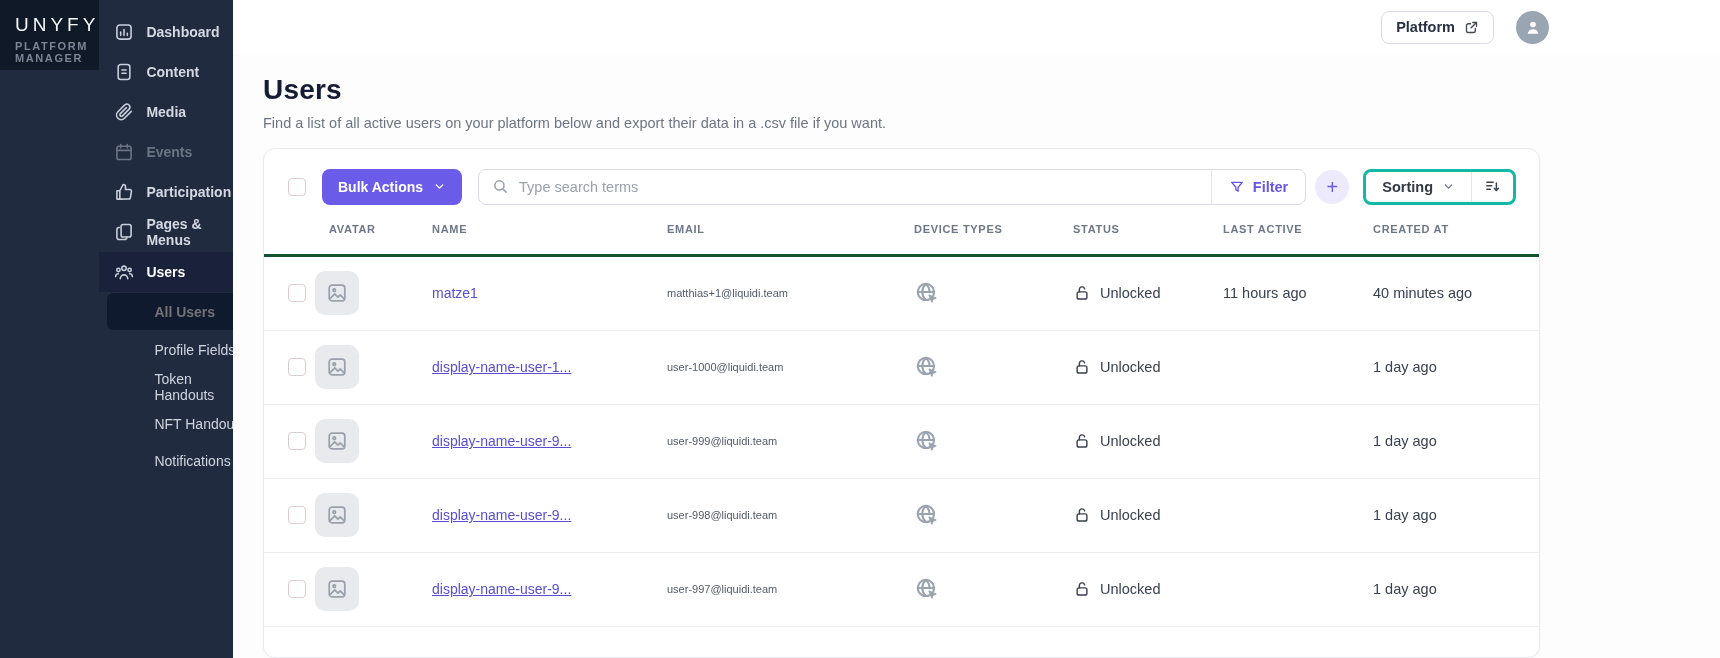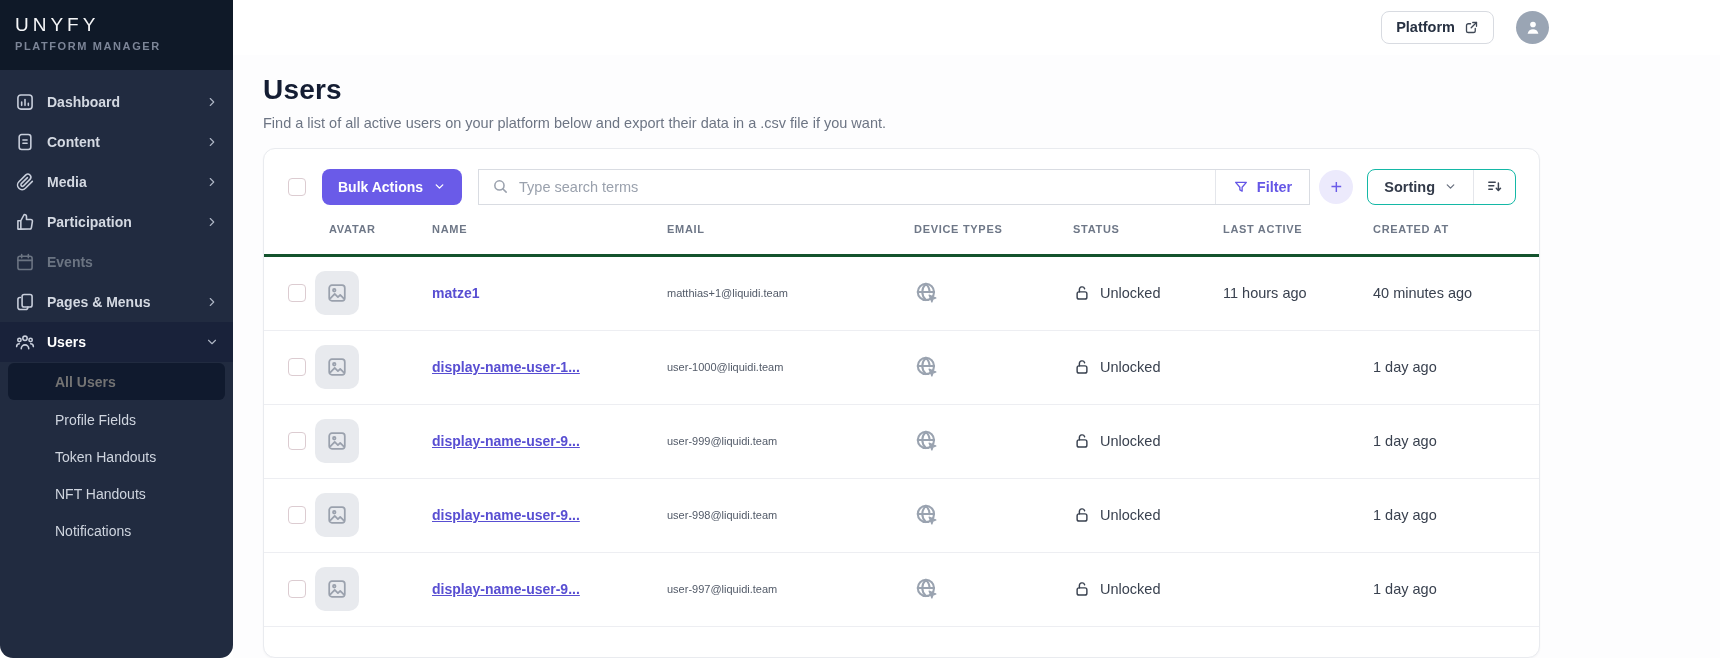--- a/index.html
+++ b/index.html
@@ -1,21 +1,21 @@
 <!DOCTYPE html>
 <html><head>
 <meta charset="utf-8">
 <style>
   * { margin:0; padding:0; box-sizing:border-box; }
   html,body { width:1720px; height:658px; overflow:hidden; background:#fff;
     font-family:"Liberation Sans", sans-serif; }
   .app { display:flex; width:1720px; height:658px; }
 
   
-  .sidebar { width:233px; height:658px; background:#212b40; flex-shrink:0; display:flex; flex-direction:column;border-radius:13px; }
+  .sidebar { width:233px; height:658px; background:#212b40; flex-shrink:0; display:flex; flex-direction:row; }
   .brand { height:70px; background:#0f1928; padding:14px 0 0 15px; }
   .brand-title { color:#f5f6f8; font-size:19px; font-weight:400; letter-spacing:4px; }
   .brand-sub { color:#7c8597; font-size:11px; font-weight:700; letter-spacing:1.6px; margin-top:4px; }
   .menu { padding-top:12px; }
   .nav-item { display:flex; align-items:center; height:40px; padding:0 14px 0 15px; cursor:pointer; color:#d4d9e2; }
   .nav-item .nicon { width:20px; height:20px; flex-shrink:0; display:flex; align-items:center; justify-content:center; color:#c8cedb; }
   .nav-item .nlabel { margin-left:12px; font-size:14px; font-weight:600; flex:1; }
   .nav-item .nchev { width:14px; height:14px; color:#aeb6c4; display:flex; }
   .nav-item.disabled { color:#6b7482; }
   .nav-item.disabled .nicon { color:#6b7482; }
@@ -35,39 +35,39 @@
   .page-head { padding:19px 0 0 30px; }
   .page-title { font-size:28px; font-weight:700; color:#141d33; letter-spacing:.2px; }
   .page-sub { margin-top:9px; font-size:14.5px; color:#6d7584; }
 
   .card { margin:17px 180px 0 30px; background:#fff; border:1px solid #e9ebef; border-radius:12px; box-shadow:0 1px 2px rgba(16,24,40,.04); height:520px; overflow:hidden; }
 
   
   .toolbar { display:flex; align-items:center; padding:20px 23px 0 24px; gap:16px; }
   .cbx { width:18px; height:18px; border:1.5px solid #dcccd1; border-radius:4px; background:#fff; cursor:pointer; flex-shrink:0; }
   .bulk-btn { height:36px; padding:0 16px; background:#6a5be8; border:none; border-radius:8px; color:#fff; font-size:14px; font-weight:700; display:flex; align-items:center; gap:10px; cursor:pointer; }
-  .search-wrap { flex:1; height:36px; border:1px solid #d9dce2; border-radius:0; display:flex; align-items:center; background:#fff; }
+  .search-wrap { flex:1; height:36px; border:1px solid #d9dce2; border-radius:8px; display:flex; align-items:center; background:#fff; }
   .search-icon { margin:0 10px 0 13px; color:#9aa1ad; display:flex; }
   .search-input { flex:1; border:none; outline:none; font-size:14.5px; color:#333; background:transparent; font-family:"Liberation Sans",sans-serif; }
   .search-input::placeholder { color:#9aa1ad; }
   .filter-btn { height:100%; display:flex; align-items:center; gap:8px; padding:0 17px; border-left:1px solid #e4e6eb; color:#6557e6; font-size:14.5px; font-weight:600; cursor:pointer; }
   .plus-btn { width:34px; height:34px; border-radius:50%; background:#eceafc; border:none; color:#6a5be8; font-size:20px; line-height:1; cursor:pointer; display:flex; align-items:center; justify-content:center; flex-shrink:0; margin-left:-7px; }
-  .sort-group { height:36px; border:1px solid #14b8a6; border-radius:8px; display:flex; align-items:stretch; flex-shrink:0; margin-left:-2px; }
+  .sort-group { height:36px; border:3px solid #14b8a6; border-radius:8px; display:flex; align-items:stretch; flex-shrink:0; margin-left:-2px; }
   .sorting-btn { display:flex; align-items:center; gap:9px; padding:0 16px; font-size:14.5px; font-weight:600; color:#323a49; cursor:pointer; }
   .sorting-btn .schev { color:#6b7280; display:flex; }
   .sortdir-btn { display:flex; align-items:center; padding:0 12px; border-left:1px solid #e4e6eb; color:#3c4452; cursor:pointer; }
 
   
   .trow { display:grid; grid-template-columns:27px 117px 235px 247px 159px 150px 150px 1fr; align-items:center; padding:0 24px; }
   .thead { height:52px; border-bottom:3px solid #14532d; }
   .th { font-size:11px; font-weight:600; letter-spacing:.7px; color:#6e7787; text-transform:uppercase; }
   .th.avatar-h { padding-left:14px; }
   .tbody .trow { height:74px; border-bottom:1px solid #edeef2; }
   .avatar-ph { width:44px; height:44px; border-radius:10px; background:#e8eaee; display:flex; align-items:center; justify-content:center; color:#9aa1ad; }
-  .name-link { color:#584ed2; font-size:14px; font-weight:700; text-decoration:none; cursor:pointer; }
+  .name-link { color:#584ed2; font-size:14px; font-weight:400; text-decoration:none; cursor:pointer; }
   .name-link.trunc { text-decoration:underline; }
   .email { font-size:11px; color:#525a68; }
   .device { color:#9aa3b0; display:flex; }
   .status { display:flex; align-items:center; gap:9px; font-size:14.5px; color:#39414f; }
   .status .lockicon { color:#39414f; display:flex; }
   .timecell { font-size:14.5px; color:#39414f; }
 </style>
 </head>
 <body>
 
@@ -113,42 +113,42 @@
               <path d="M20.8 11.2l-8.3 8.3a5.5 5.5 0 0 1-7.8-7.8l8.3-8.3a3.7 3.7 0 0 1 5.2 5.2l-8.3 8.3a1.9 1.9 0 0 1-2.6-2.6l7.6-7.6"></path>
             </svg>
           </span>
     <span class="nlabel">Media</span>
     <span class="nchev">
             <svg width="14" height="14" viewBox="0 0 24 24" fill="none" stroke="currentColor" stroke-width="1.9" stroke-linecap="round" stroke-linejoin="round">
               <path d="M9 6l6 6-6 6"></path>
             </svg>
           </span>
   </div>
-        <div class="nav-item">
-    <span class="nicon">
-            <svg width="20" height="20" viewBox="0 0 24 24" fill="none" stroke="currentColor" stroke-width="1.9" stroke-linecap="round" stroke-linejoin="round">
-              <path d="M7 10.5v10M7 10.5l4-7.5c1.7 0 2.8 1.1 2.8 2.6V9h5.1c1.3 0 2.2 1.1 2 2.3l-1.2 7.4a2 2 0 0 1-2 1.8H7M7 10.5H3.5v10H7"></path>
-            </svg>
-          </span>
-    <span class="nlabel">Participation</span>
-    <span class="nchev">
-            <svg width="14" height="14" viewBox="0 0 24 24" fill="none" stroke="currentColor" stroke-width="1.9" stroke-linecap="round" stroke-linejoin="round">
-              <path d="M9 6l6 6-6 6"></path>
-            </svg>
-          </span>
-  </div>
         <div class="nav-item disabled">
     <span class="nicon">
             <svg width="20" height="20" viewBox="0 0 24 24" fill="none" stroke="currentColor" stroke-width="1.9" stroke-linecap="round" stroke-linejoin="round">
               <rect x="3.5" y="5" width="17" height="16" rx="2.5"></rect>
               <path d="M8 3v4M16 3v4M3.5 10h17"></path>
             </svg>
           </span>
     <span class="nlabel">Events</span>
 
+  </div>
+        <div class="nav-item">
+    <span class="nicon">
+            <svg width="20" height="20" viewBox="0 0 24 24" fill="none" stroke="currentColor" stroke-width="1.9" stroke-linecap="round" stroke-linejoin="round">
+              <path d="M7 10.5v10M7 10.5l4-7.5c1.7 0 2.8 1.1 2.8 2.6V9h5.1c1.3 0 2.2 1.1 2 2.3l-1.2 7.4a2 2 0 0 1-2 1.8H7M7 10.5H3.5v10H7"></path>
+            </svg>
+          </span>
+    <span class="nlabel">Participation</span>
+    <span class="nchev">
+            <svg width="14" height="14" viewBox="0 0 24 24" fill="none" stroke="currentColor" stroke-width="1.9" stroke-linecap="round" stroke-linejoin="round">
+              <path d="M9 6l6 6-6 6"></path>
+            </svg>
+          </span>
   </div>
         <div class="nav-item">
     <span class="nicon">
             <svg width="20" height="20" viewBox="0 0 24 24" fill="none" stroke="currentColor" stroke-width="1.9" stroke-linecap="round" stroke-linejoin="round">
               <rect x="8.5" y="3" width="12" height="15" rx="2.5"></rect>
               <path d="M15.5 18v.5a2.5 2.5 0 0 1-2.5 2.5H6a2.5 2.5 0 0 1-2.5-2.5V9A2.5 2.5 0 0 1 6 6.5h.5"></path>
             </svg>
           </span>
     <span class="nlabel">Pages &amp; Menus</span>
     <span class="nchev">

